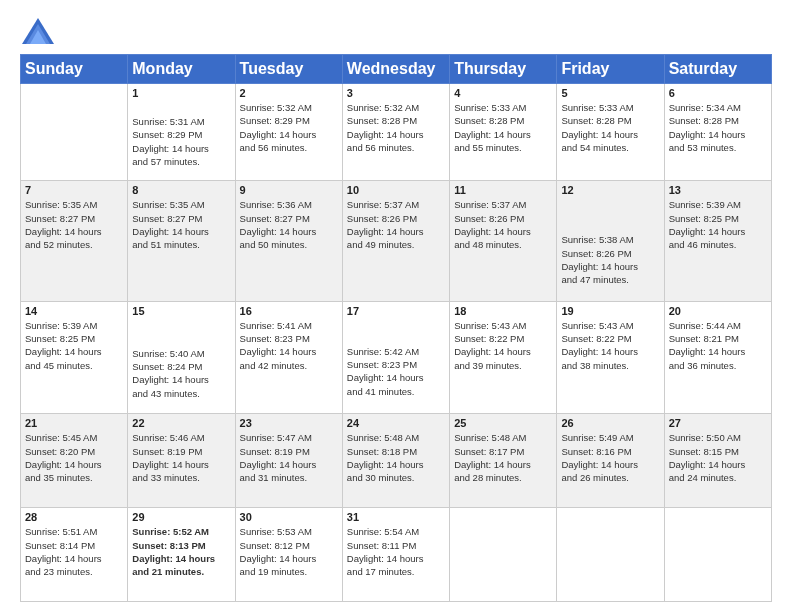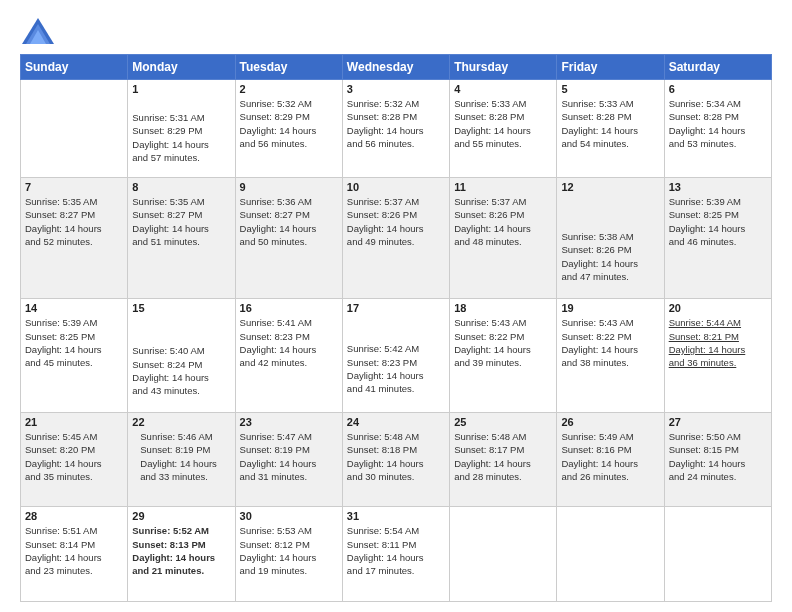--- a/index.html
+++ b/index.html
@@ -56,21 +56,21 @@
     .calendar {
       flex: 1;
       border: 1px solid #ccc;
       border-collapse: collapse;
       width: 100%;
       table-layout: fixed;
     }
     .calendar th {
       background-color: #3a6cc8;
       color: #fff;
-      font-size: 12px;
+      font-size: 16px;
       font-weight: bold;
       padding: 5px 4px;
       text-align: left;
       border: 1px solid #5580d0;
     }
     .calendar td {
       border: 1px solid #ccc;
       vertical-align: top;
       padding: 3px 4px;
       font-size: 10px;
@@ -267,37 +267,37 @@
           </td>
           <td>
             <div class="day-num">19</div>
             <div class="day-detail" style="white-space: pre-line;">Sunrise: 5:43 AM
 Sunset: 8:22 PM
 Daylight: 14 hours
 and 38 minutes.</div>
           </td>
           <td>
             <div class="day-num">20</div>
-            <div class="day-detail" style="white-space: pre-line; text-decoration: underline;">Sunrise: 5:44 AM
+            <div class="day-detail" style="white-space: pre-line;">Sunrise: 5:44 AM
 Sunset: 8:21 PM
 Daylight: 14 hours
 and 36 minutes.</div>
           </td>
         </tr>
         <tr class="row-shaded">
           <td>
             <div class="day-num">21</div>
             <div class="day-detail" style="white-space: pre-line;">Sunrise: 5:45 AM
 Sunset: 8:20 PM
 Daylight: 14 hours
 and 35 minutes.</div>
           </td>
           <td>
             <div class="day-num">22</div>
-            <div class="day-detail" style="white-space: pre-line; margin-left: 8px;">Sunrise: 5:46 AM
+            <div class="day-detail" style="white-space: pre-line;">Sunrise: 5:46 AM
 Sunset: 8:19 PM
 Daylight: 14 hours
 and 33 minutes.</div>
           </td>
           <td>
             <div class="day-num">23</div>
             <div class="day-detail" style="white-space: pre-line;">Sunrise: 5:47 AM
 Sunset: 8:19 PM
 Daylight: 14 hours
 and 31 minutes.</div>

